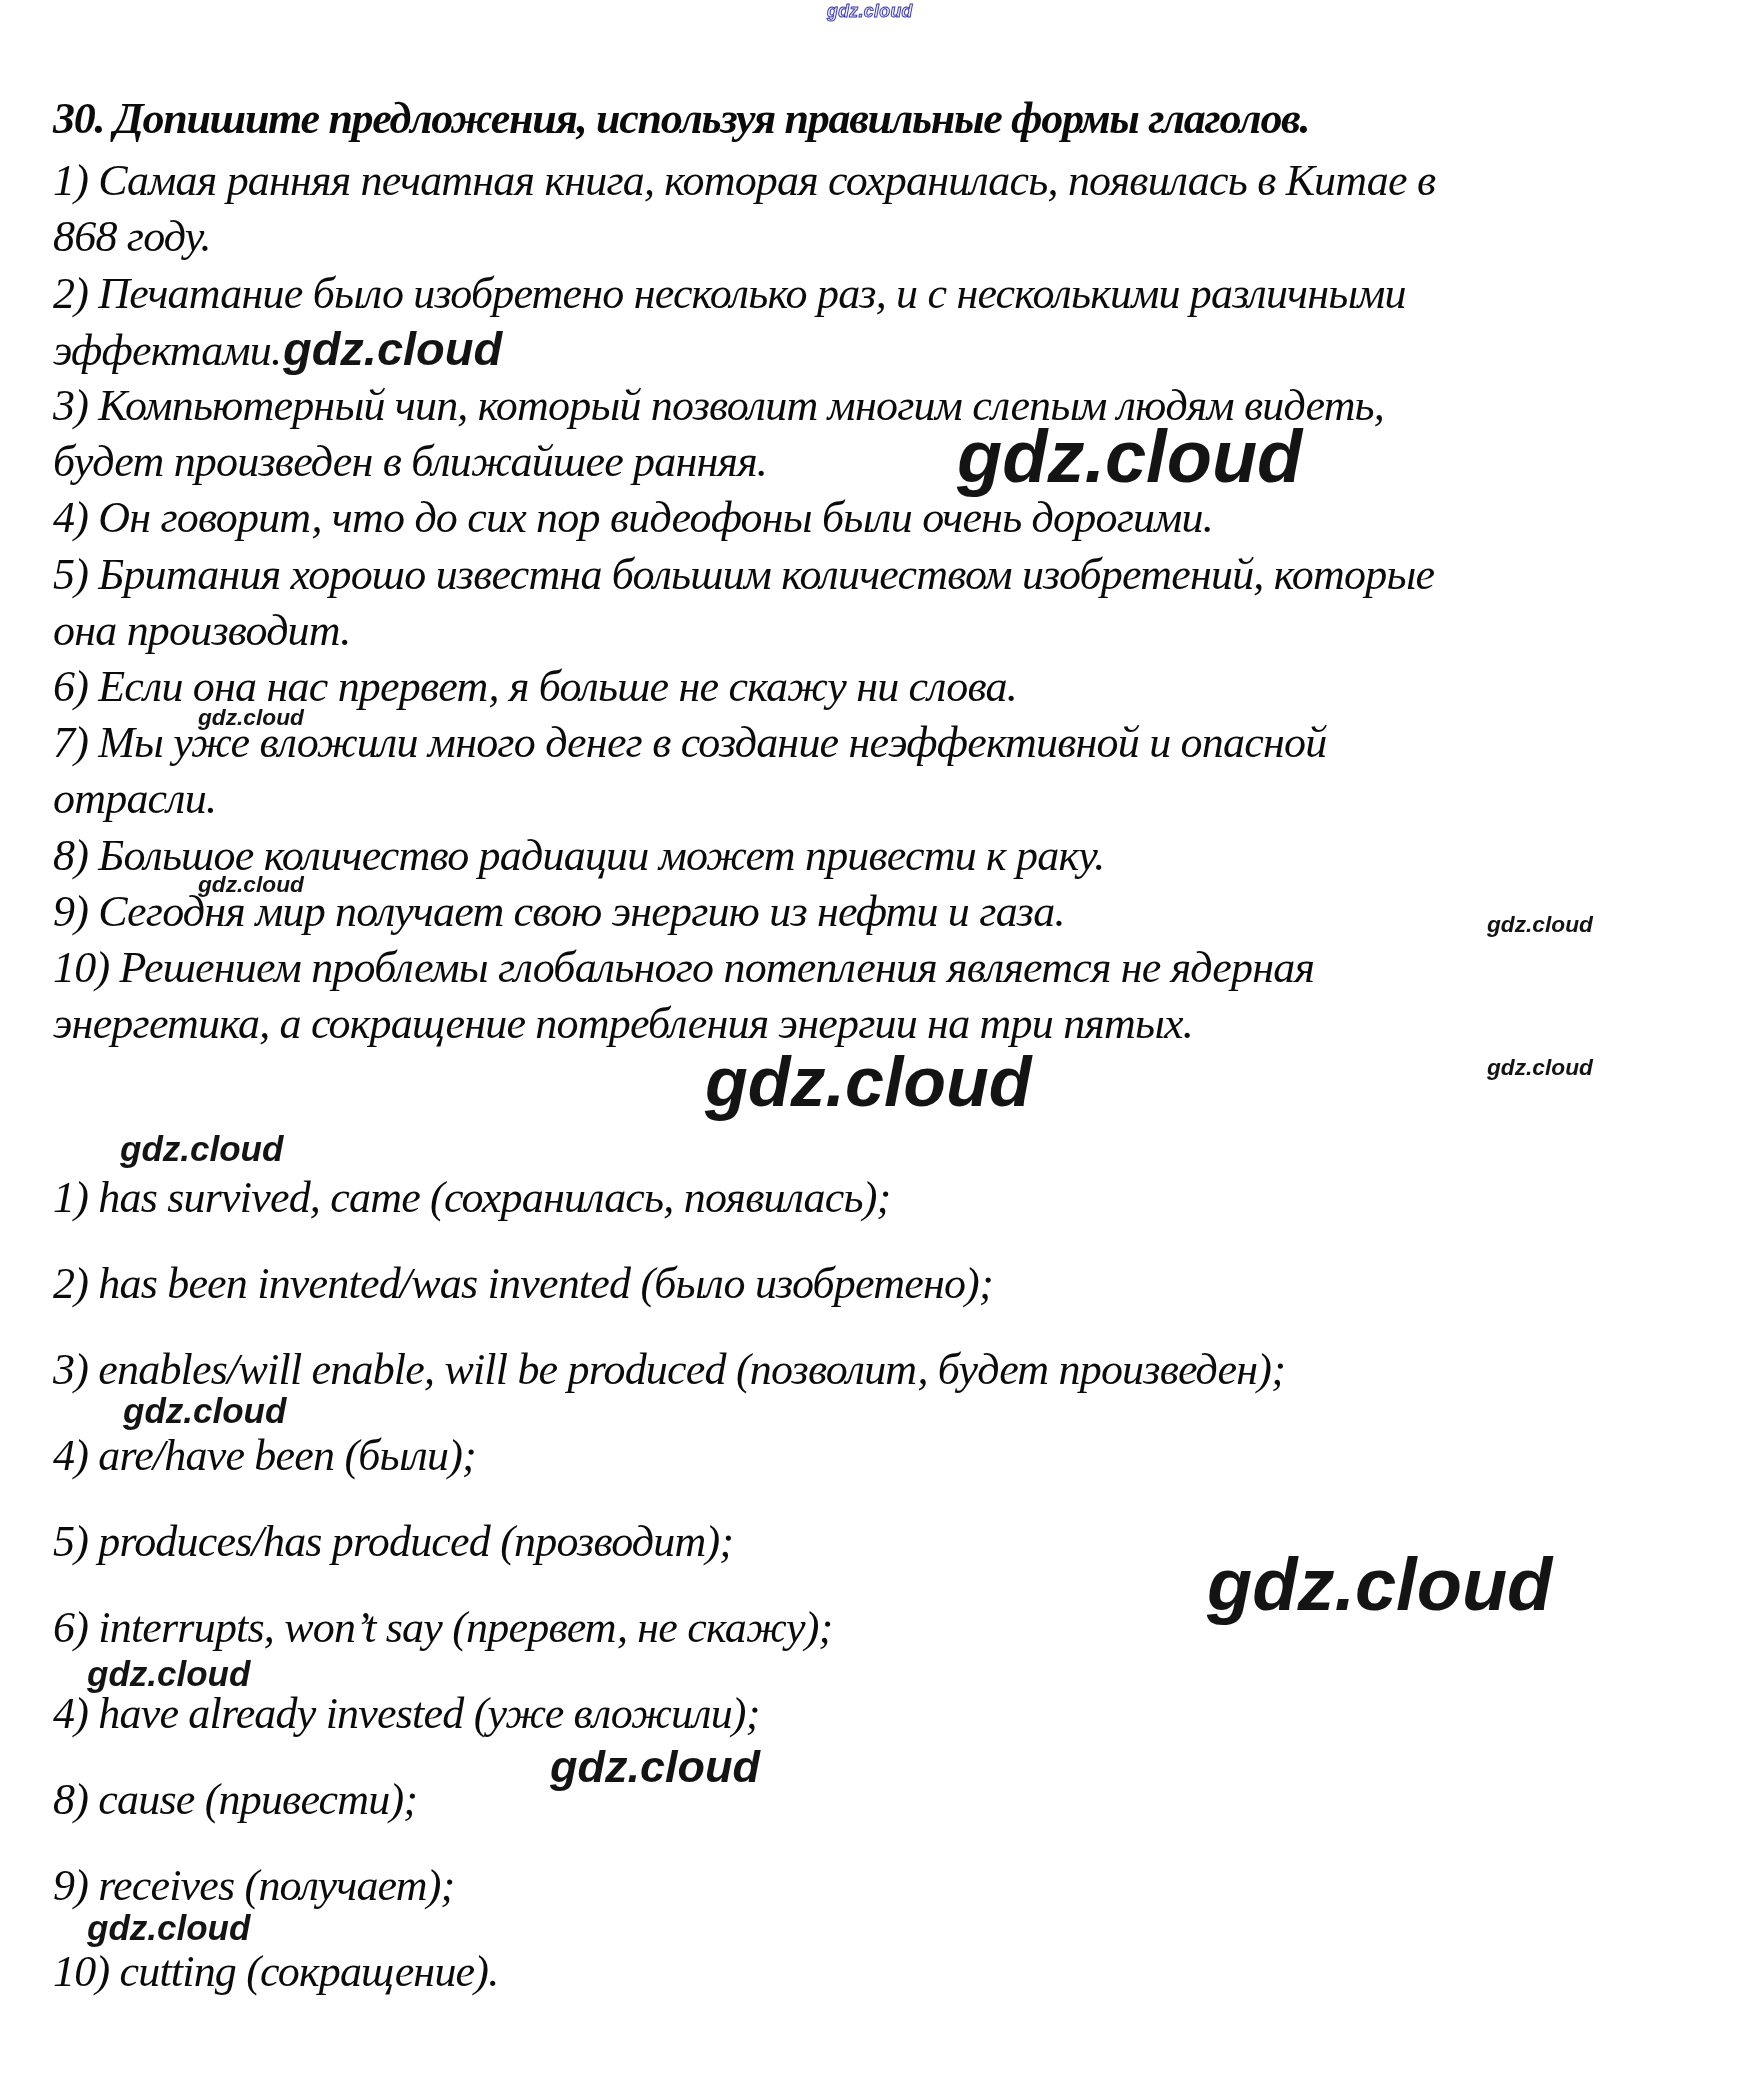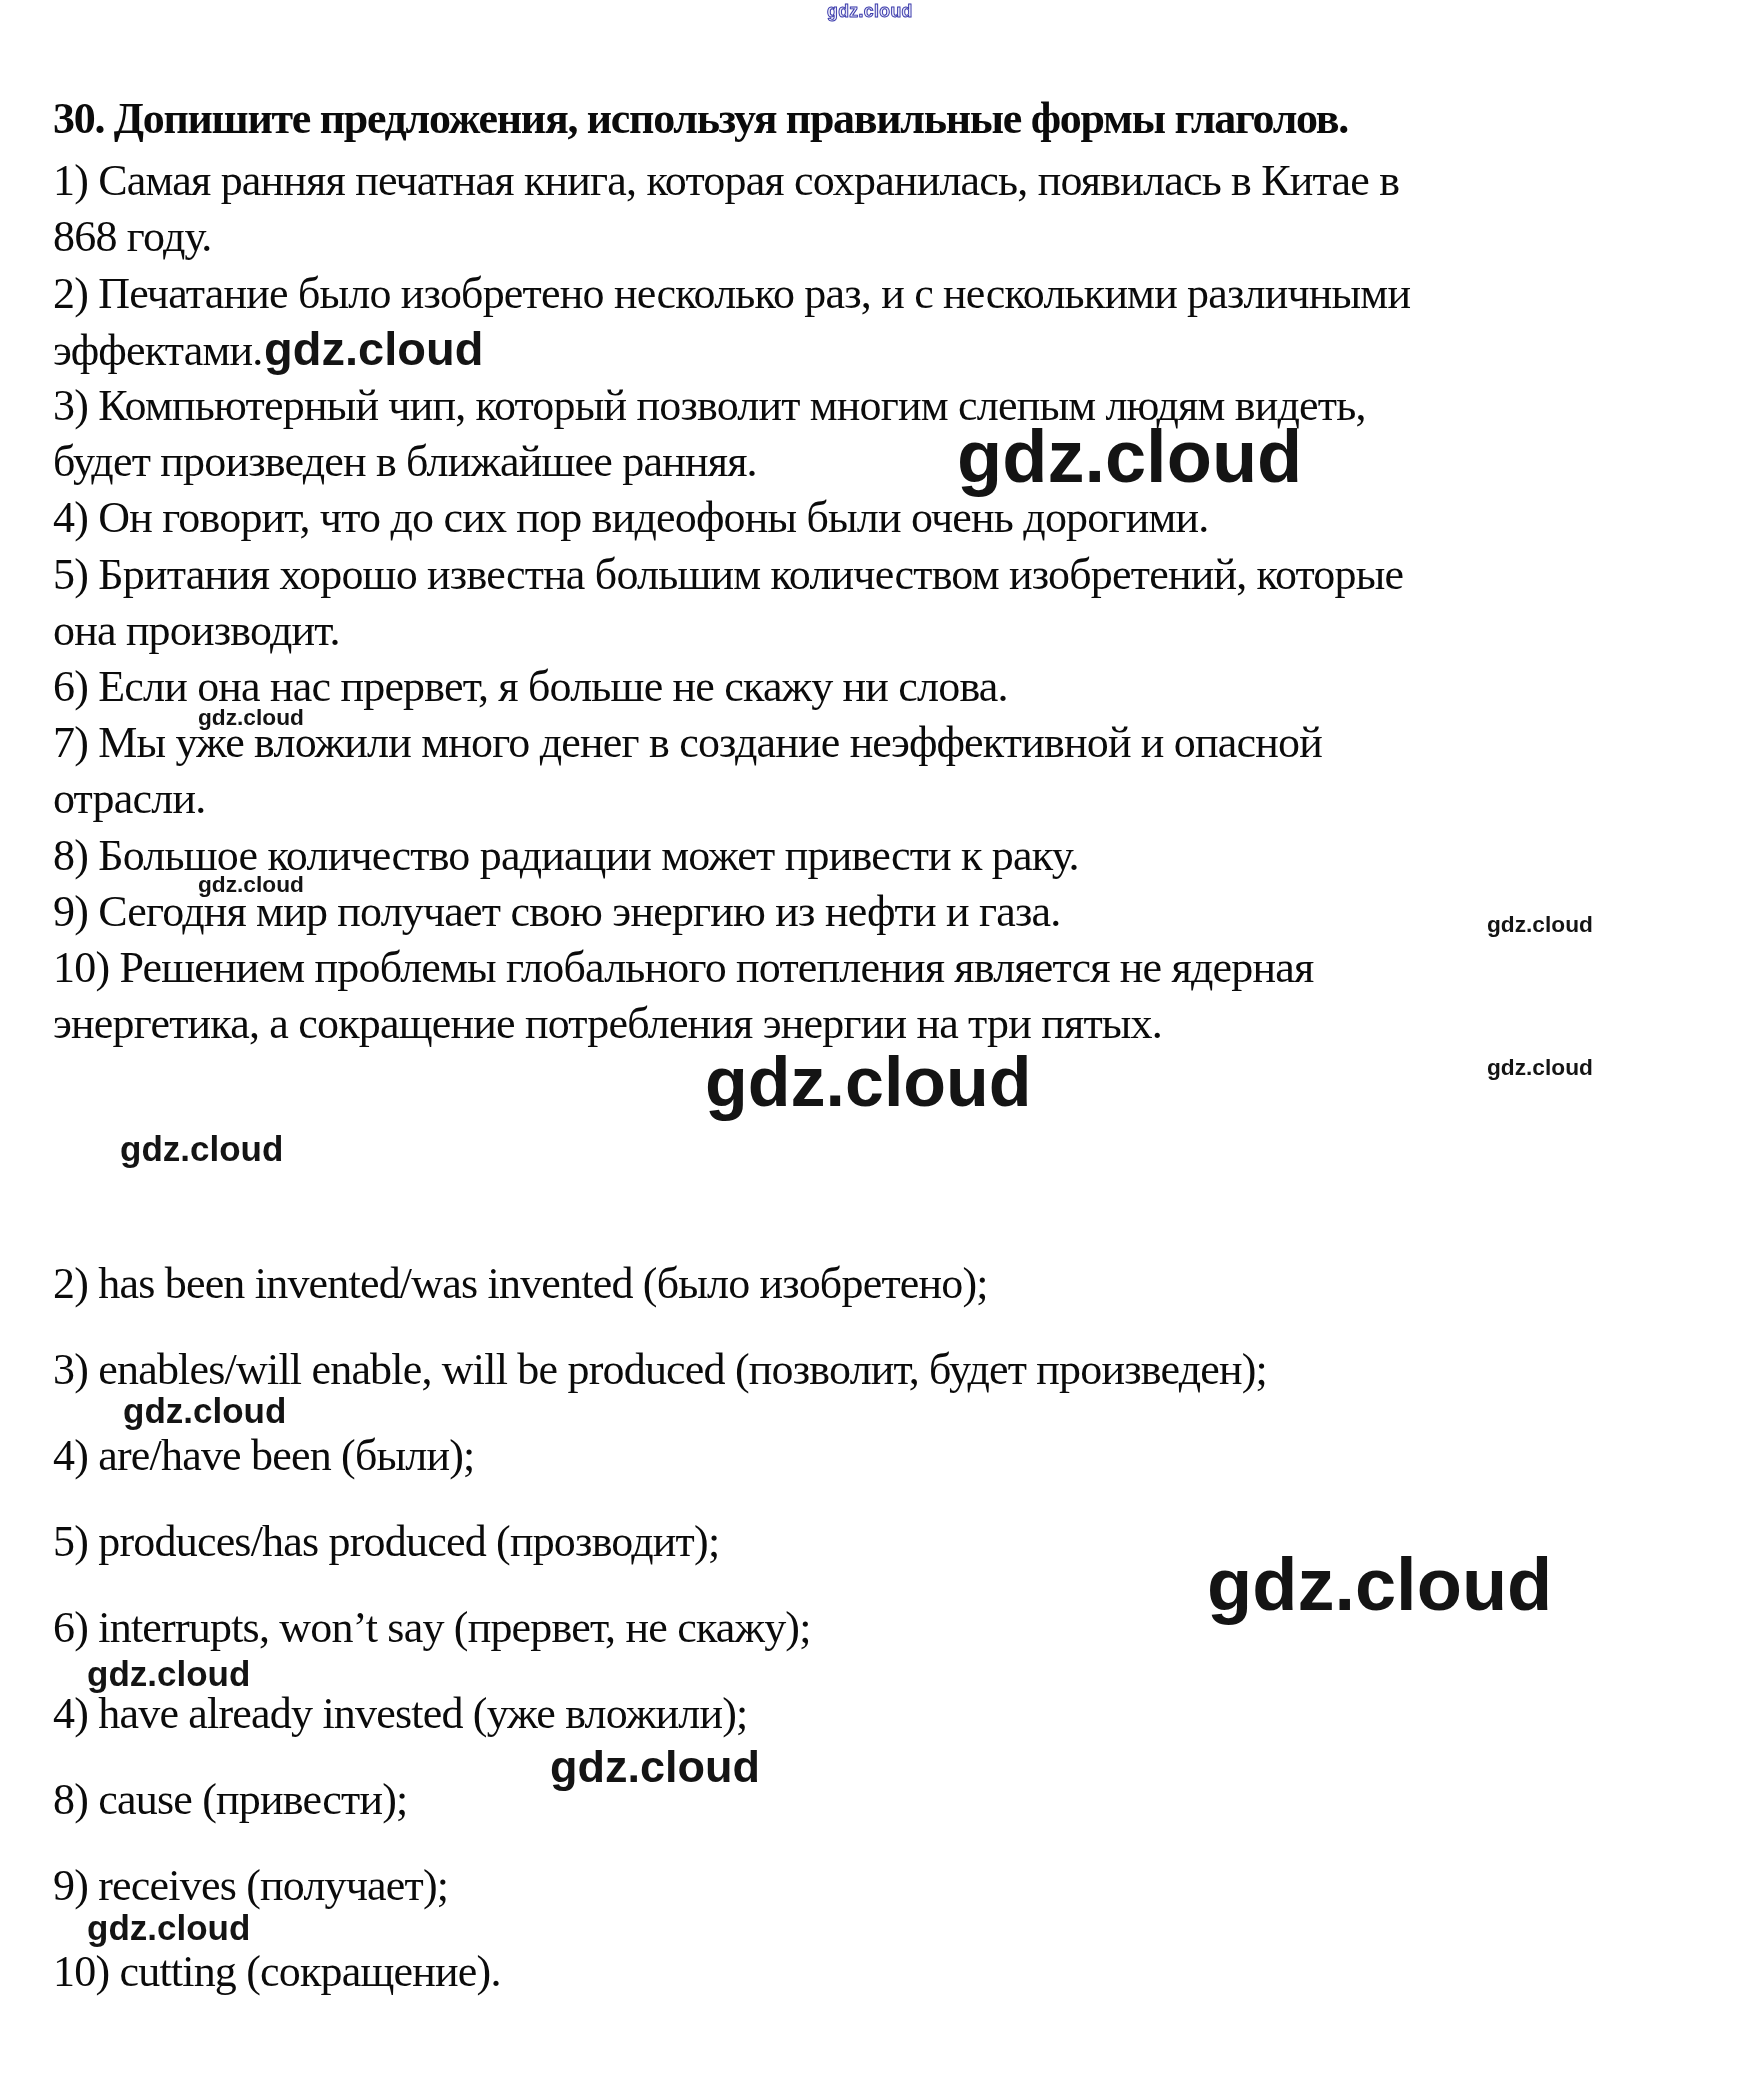--- a/index.html
+++ b/index.html
@@ -1,15 +1,15 @@
 <!DOCTYPE html>
 <html style="font-size:13.4px"><head>
 <meta charset="utf-8">
 <style>
-  * { margin: 0; padding: 0; box-sizing: border-box; }
+  * { margin: 0; padding: 0; box-sizing: border-box; font-style: italic; }
   html, body { background: #ffffff; }
   .page {
     position: relative;
     width: 1738px;
     height: 2094px;
     background: #ffffff;
     overflow: hidden;
     font-family: "Liberation Serif", "DejaVu Serif", serif;
     color: #0b0b0b;
   }
@@ -70,20 +70,21 @@
   <div class="ru-line" style="top:550px;">5) Британия хорошо известна большим количеством изобретений, которые</div>
   <div class="ru-line" style="top:606px;">она производит.</div>
   <div class="ru-line" style="top:662px;">6) Если она нас прервет, я больше не скажу ни слова.</div>
   <div class="ru-line" style="top:718px;">7) Мы уже вложили много денег в создание неэффективной и опасной</div>
   <div class="ru-line" style="top:774px;">отрасли.</div>
   <div class="ru-line" style="top:831px;">8) Большое количество радиации может привести к раку.</div>
   <div class="ru-line" style="top:887px;">9) Сегодня мир получает свою энергию из нефти и газа.</div>
   <div class="ru-line" style="top:943px;">10) Решением проблемы глобального потепления является не ядерная</div>
   <div class="ru-line" style="top:999px;">энергетика, а сокращение потребления энергии на три пятых.</div>
 
+  <div class="ans-line" style="top:1173px;">1) has survived, came (сохранилась, появилась);</div>
   <div class="ans-line" style="top:1259px;">2) has been invented/was invented (было изобретено);</div>
   <div class="ans-line" style="top:1345px;">3) enables/will enable, will be produced (позволит, будет произведен);</div>
   <div class="ans-line" style="top:1431px;">4) are/have been (были);</div>
   <div class="ans-line" style="top:1517px;">5) produces/has produced (прозводит);</div>
   <div class="ans-line" style="top:1603px;">6) interrupts, won’t say (прервет, не скажу);</div>
   <div class="ans-line" style="top:1689px;">4) have already invested (уже вложили);</div>
   <div class="ans-line" style="top:1775px;">8) cause (привести);</div>
   <div class="ans-line" style="top:1861px;">9) receives (получает);</div>
   <div class="ans-line" style="top:1947px;">10) cutting (сокращение).</div>
 

